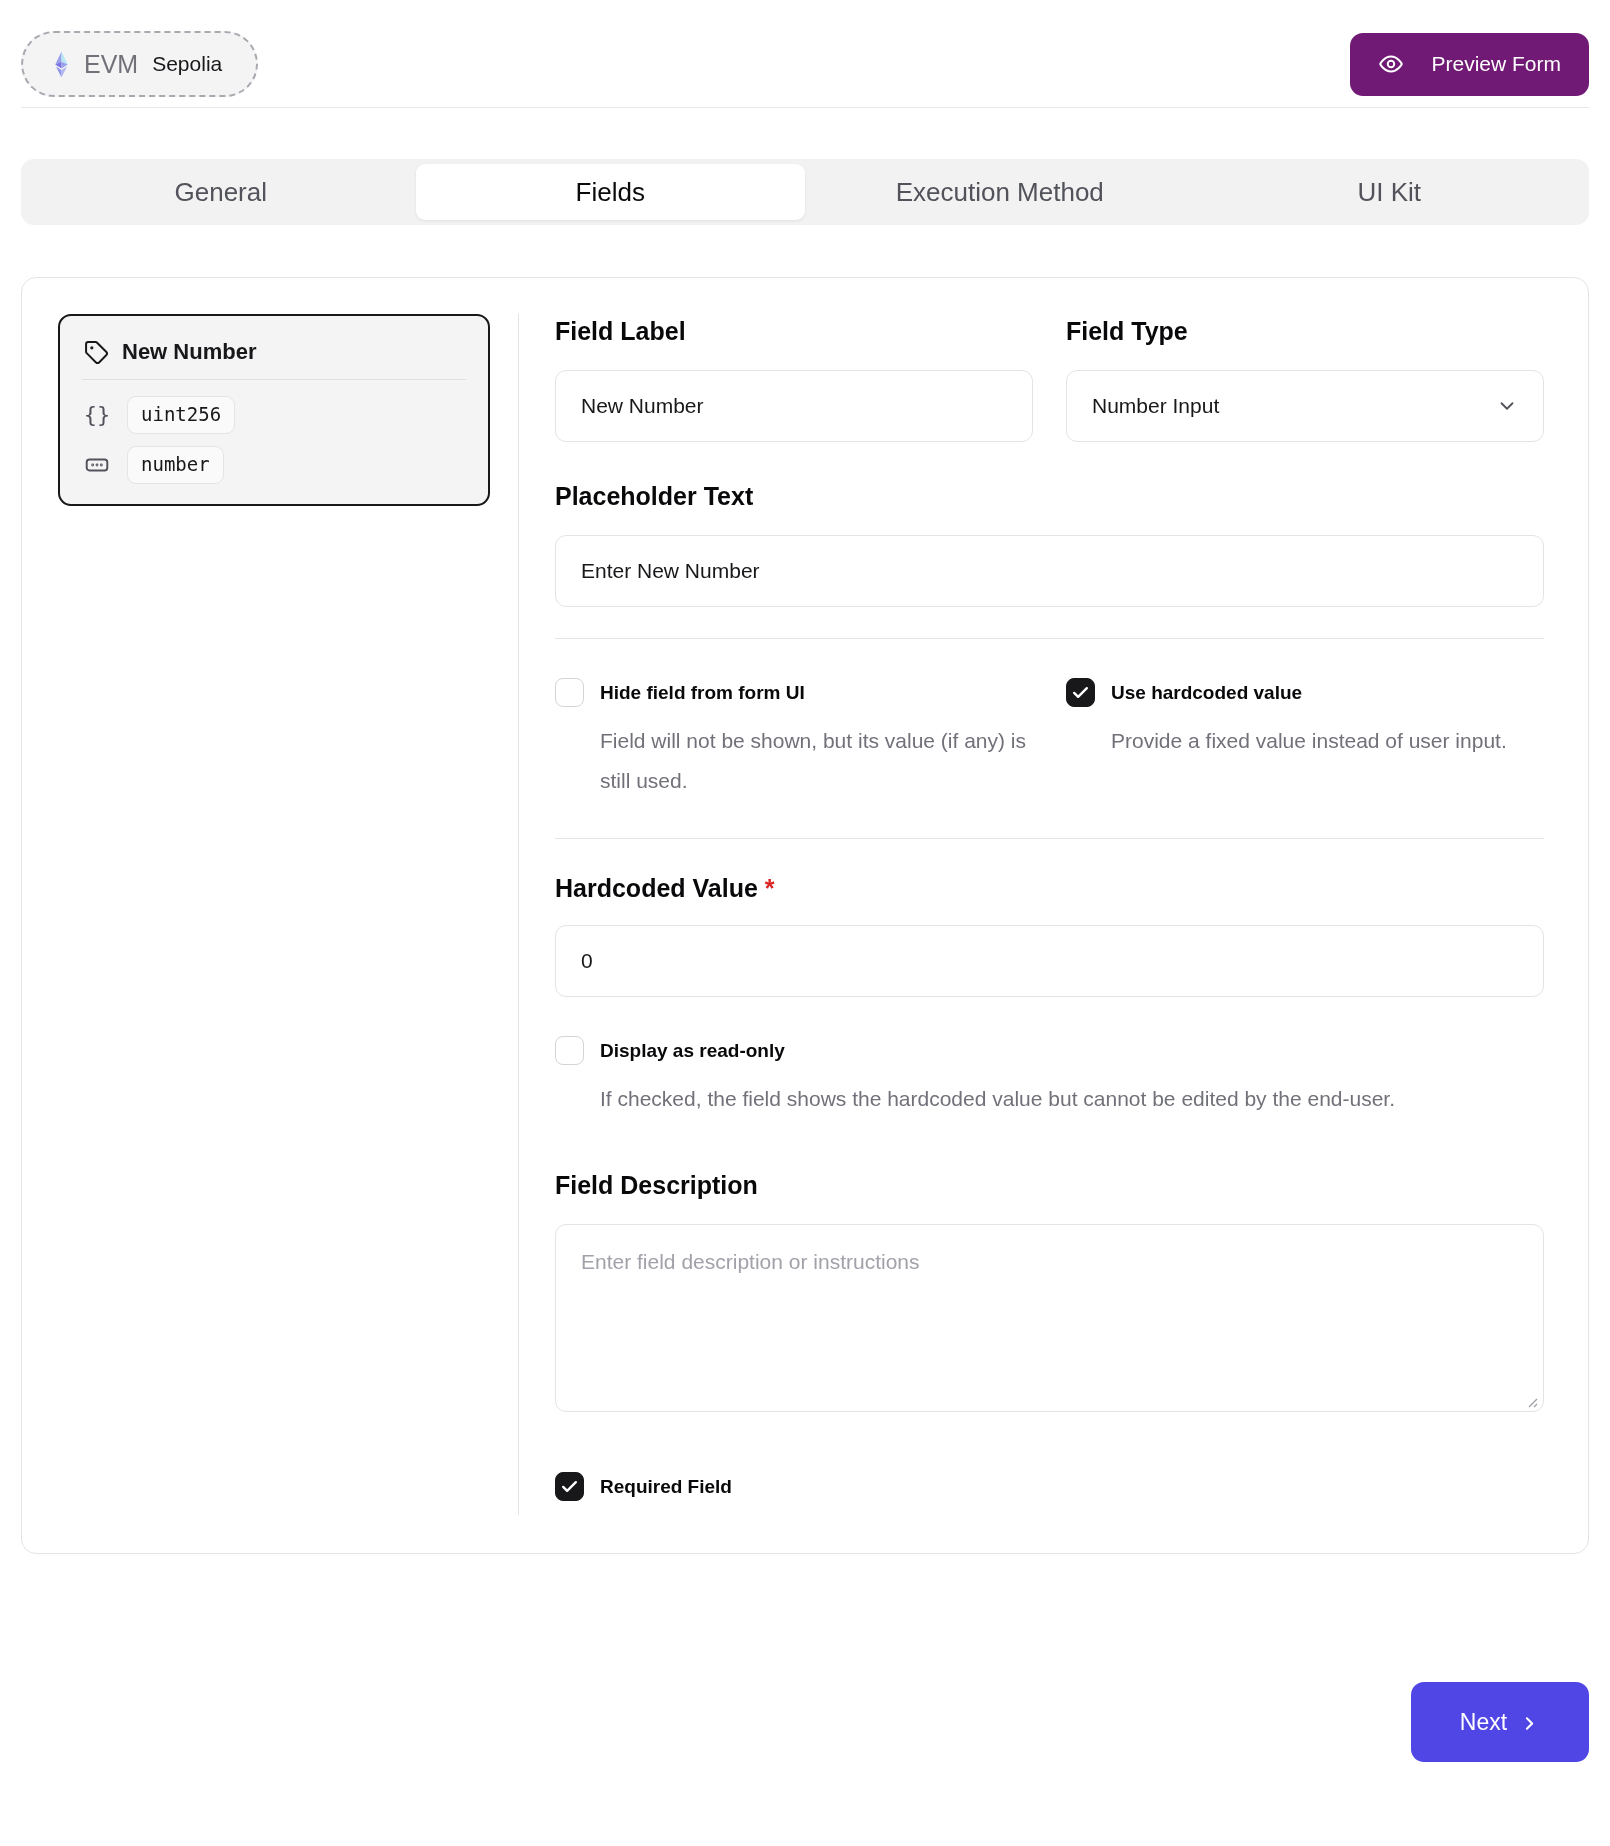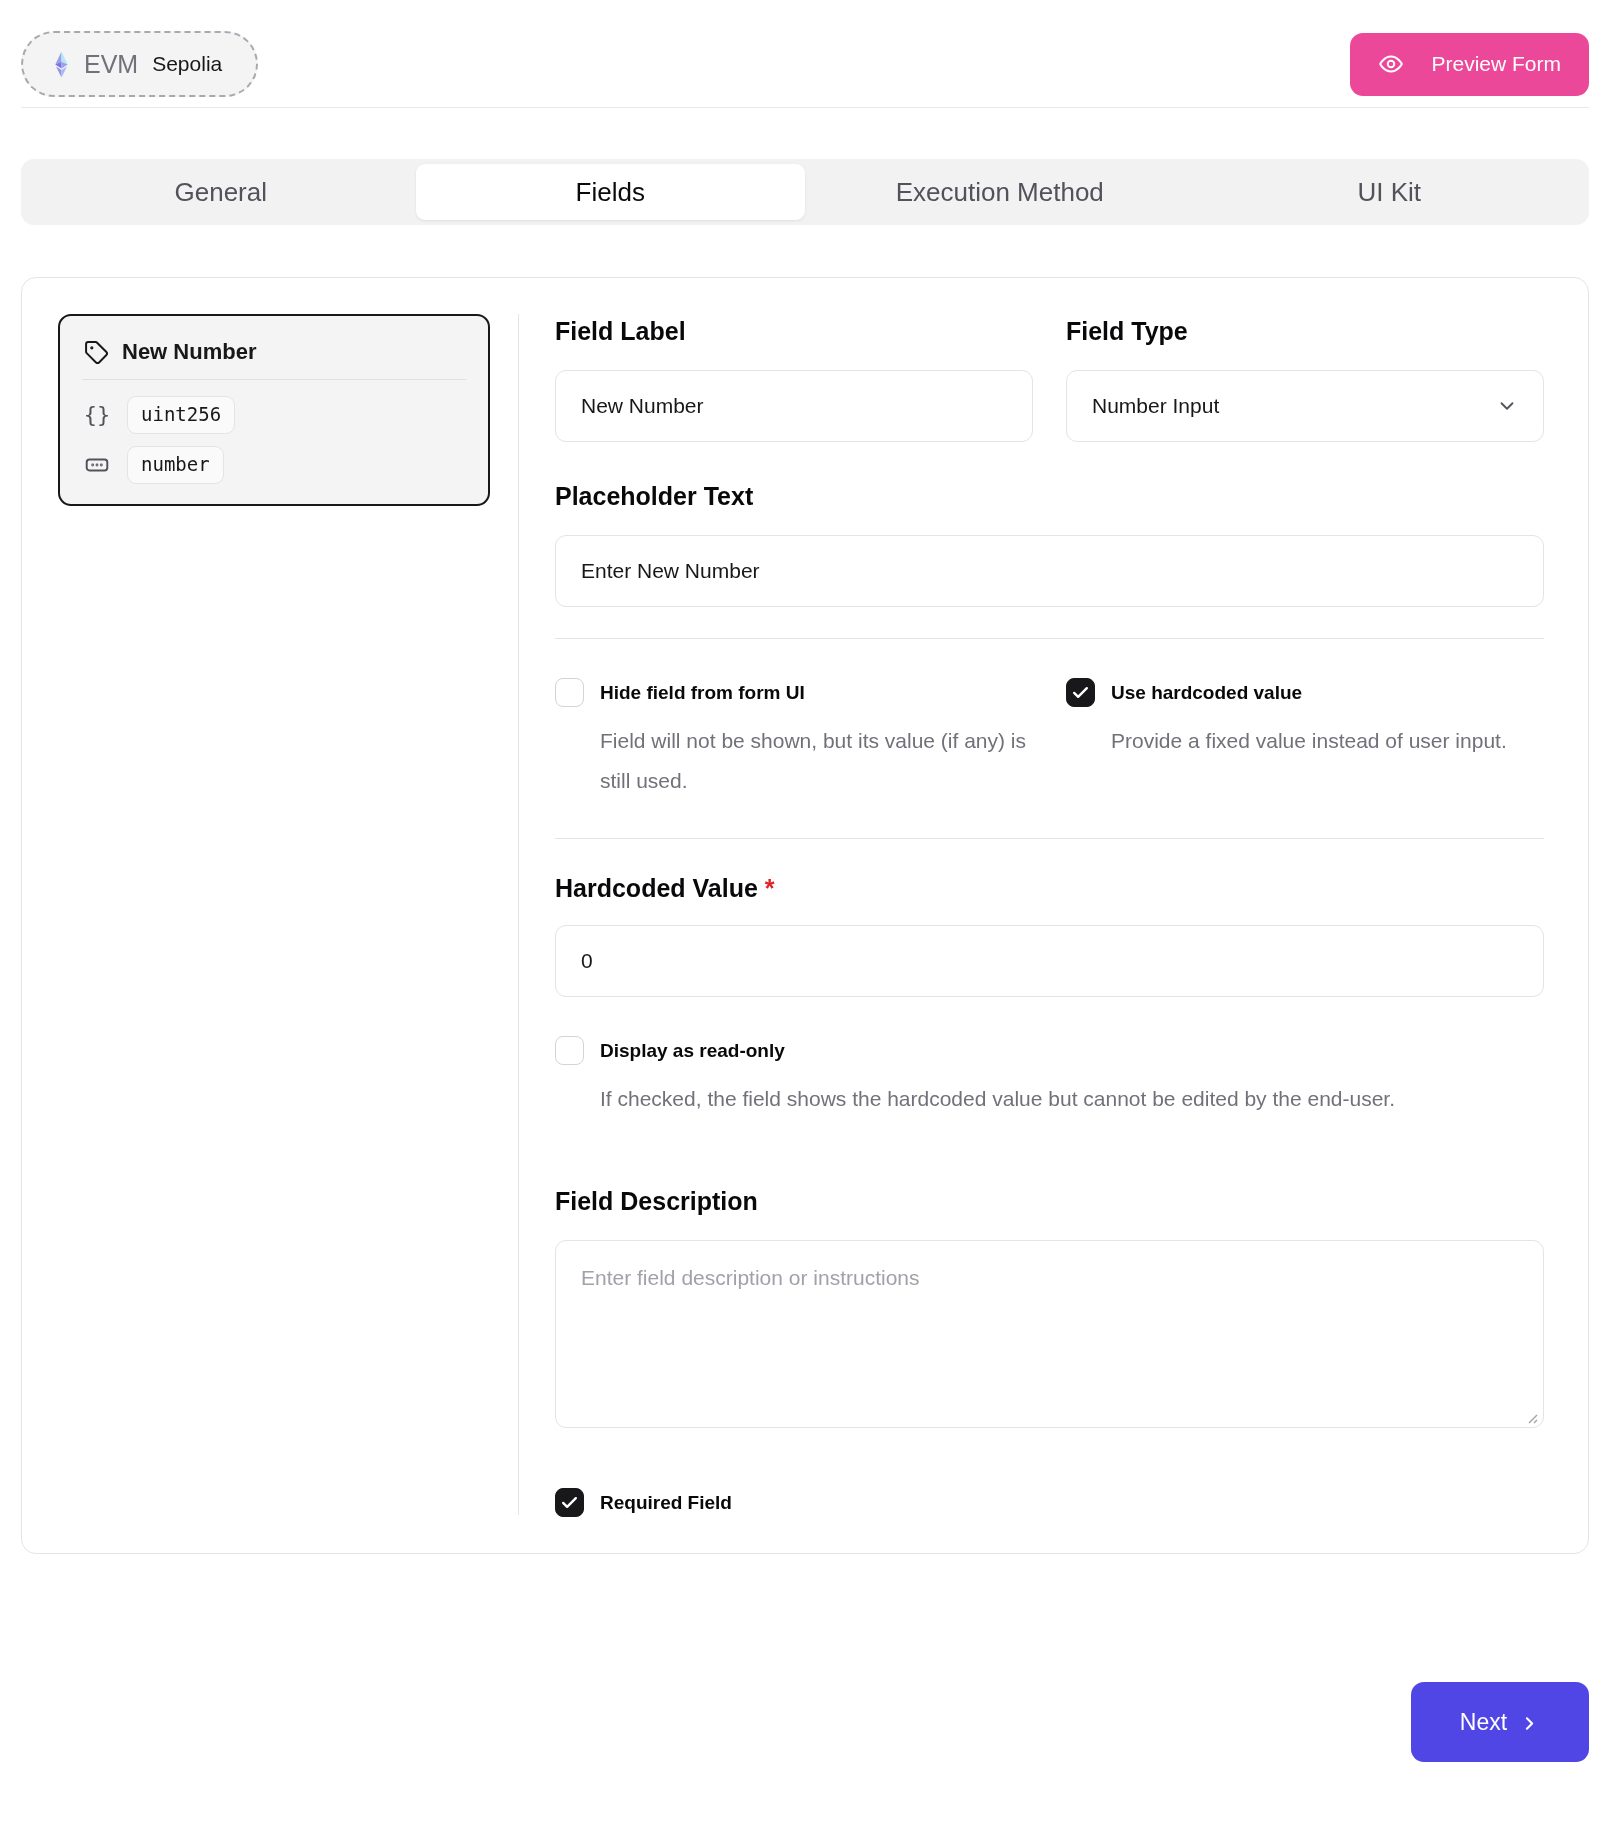--- a/index.html
+++ b/index.html
@@ -19,21 +19,21 @@
     background:#f4f4f5; border:2px dashed #a8a8b0; border-radius:34px;
     cursor:pointer;
   }
   .net-badge .eth { width:17px; height:27px; }
   .net-chain { font-size:25px; color:#71717a; }
   .net-name  { font-size:21px; color:#18181b; font-weight:500; }
 
   .preview-btn {
     display:inline-flex; align-items:center; gap:27px;
     height:63px; padding:0 28px;
-    background:#ec4899; color:#ffffff; border:none; border-radius:13px;
+    background:#701a75; color:#ffffff; border:none; border-radius:13px;
     font-size:21px; font-weight:500; font-family:inherit; cursor:pointer;
   }
   .preview-btn svg { width:26px; height:26px; }
 
   .header-divider { height:1px; background:#e8e8ea; margin-top:9px; }
 
   
   .tabbar {
     margin-top:51px; height:66px; background:#f2f2f3; border-radius:13px;
     display:flex; align-items:stretch; padding:5px;
@@ -108,21 +108,21 @@
 
   
   .row-fields { margin-top:0; }
   .grp-placeholder { margin-top:40px; }
   .sep1 { margin-top:31px; }
   .checks { margin-top:39px; }
   .sep2 { margin-top:37px; }
   .grp-hardcoded { margin-top:35px; }
   .grp-hardcoded .form-label { margin-bottom:22px; }
   .row-readonly { margin-top:39px; }
-  .grp-description { margin-top:68px; }
+  .grp-description { margin-top:52px; }
   .row-required { margin-top:56px; }
 
   
   .footer { display:flex; justify-content:flex-end; margin-top:128px; }
   .next-btn {
     display:inline-flex; align-items:center; justify-content:center; gap:12px;
     width:178px; height:80px; border:none; border-radius:13px;
     background:#4f46e5; color:#fff; font-size:23px; font-weight:500;
     font-family:inherit; cursor:pointer;
   }

